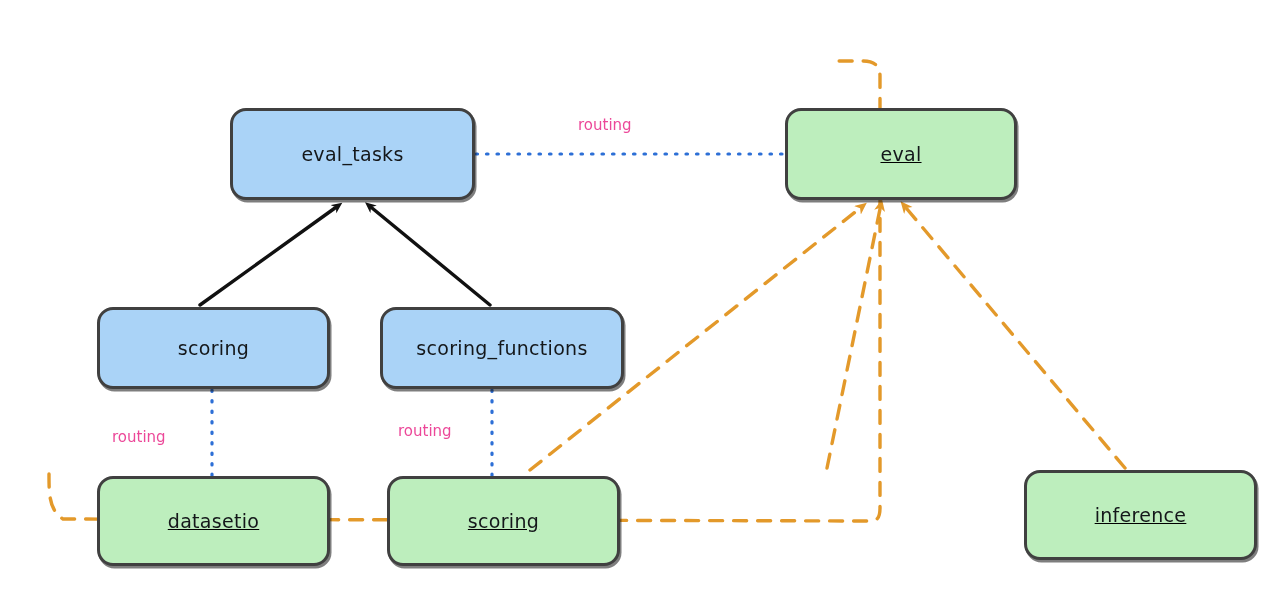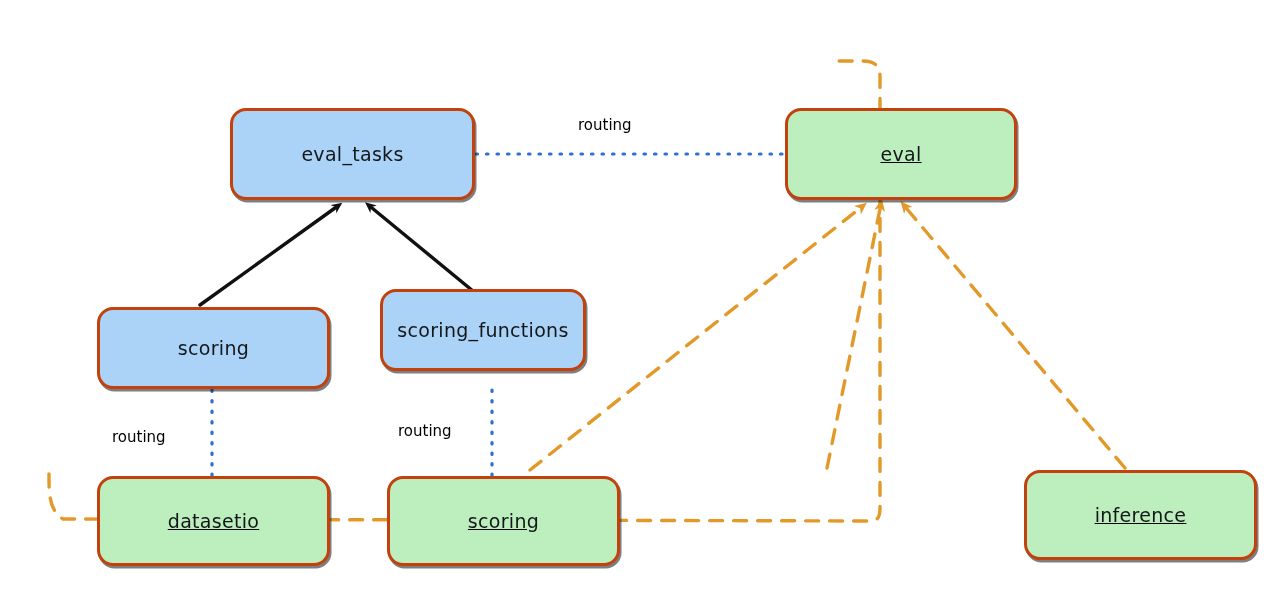--- a/index.html
+++ b/index.html
@@ -21,21 +21,21 @@
   #edges {
     position: absolute;
     left: 0;
     top: 0;
     width: 1280px;
     height: 596px;
   }
   .node {
     position: absolute;
     box-sizing: border-box;
-    border: 3px solid #c2410c;
+    border: 3px solid #404040;
     border-radius: 16px;
     display: flex;
     align-items: center;
     justify-content: center;
     z-index: 5;
     box-shadow: 1.5px 2.5px 0 rgba(20,20,20,0.55);
   }
   .node-api {
     background: #aad3f7;
   }
@@ -48,21 +48,21 @@
     font-size: 19px;
     color: #14171a;
     letter-spacing: 0.3px;
     white-space: nowrap;
     pointer-events: none;
   }
   .edge-label {
     position: absolute;
     font-family: "DejaVu Sans", sans-serif;
     font-size: 15px;
-    color: #000000;
+    color: #ec4899;
     white-space: nowrap;
     z-index: 6;
   }
 </style>
 </head>
 <body>
 
 <div id="canvas">
 
   <svg id="edges" viewBox="0 0 1280 596" xmlns="http://www.w3.org/2000/svg">
@@ -100,21 +100,21 @@
   </div>
 
   <div class="node node-provider" style="left:785px; top:108px; width:232px; height:92px;">
     <span class="node-label">eval</span>
   </div>
 
   <div class="node node-api" style="left:97px; top:307px; width:233px; height:82px;">
     <span class="node-label">scoring</span>
   </div>
 
-  <div class="node node-api" style="left:380px; top:289px; width:206px; height:82px;">
+  <div class="node node-api" style="left:380px; top:307px; width:244px; height:82px;">
     <span class="node-label">scoring_functions</span>
   </div>
 
   <div class="node node-provider" style="left:97px; top:476px; width:233px; height:90px;">
     <span class="node-label">datasetio</span>
   </div>
 
   <div class="node node-provider" style="left:387px; top:476px; width:233px; height:90px;">
     <span class="node-label">scoring</span>
   </div>

